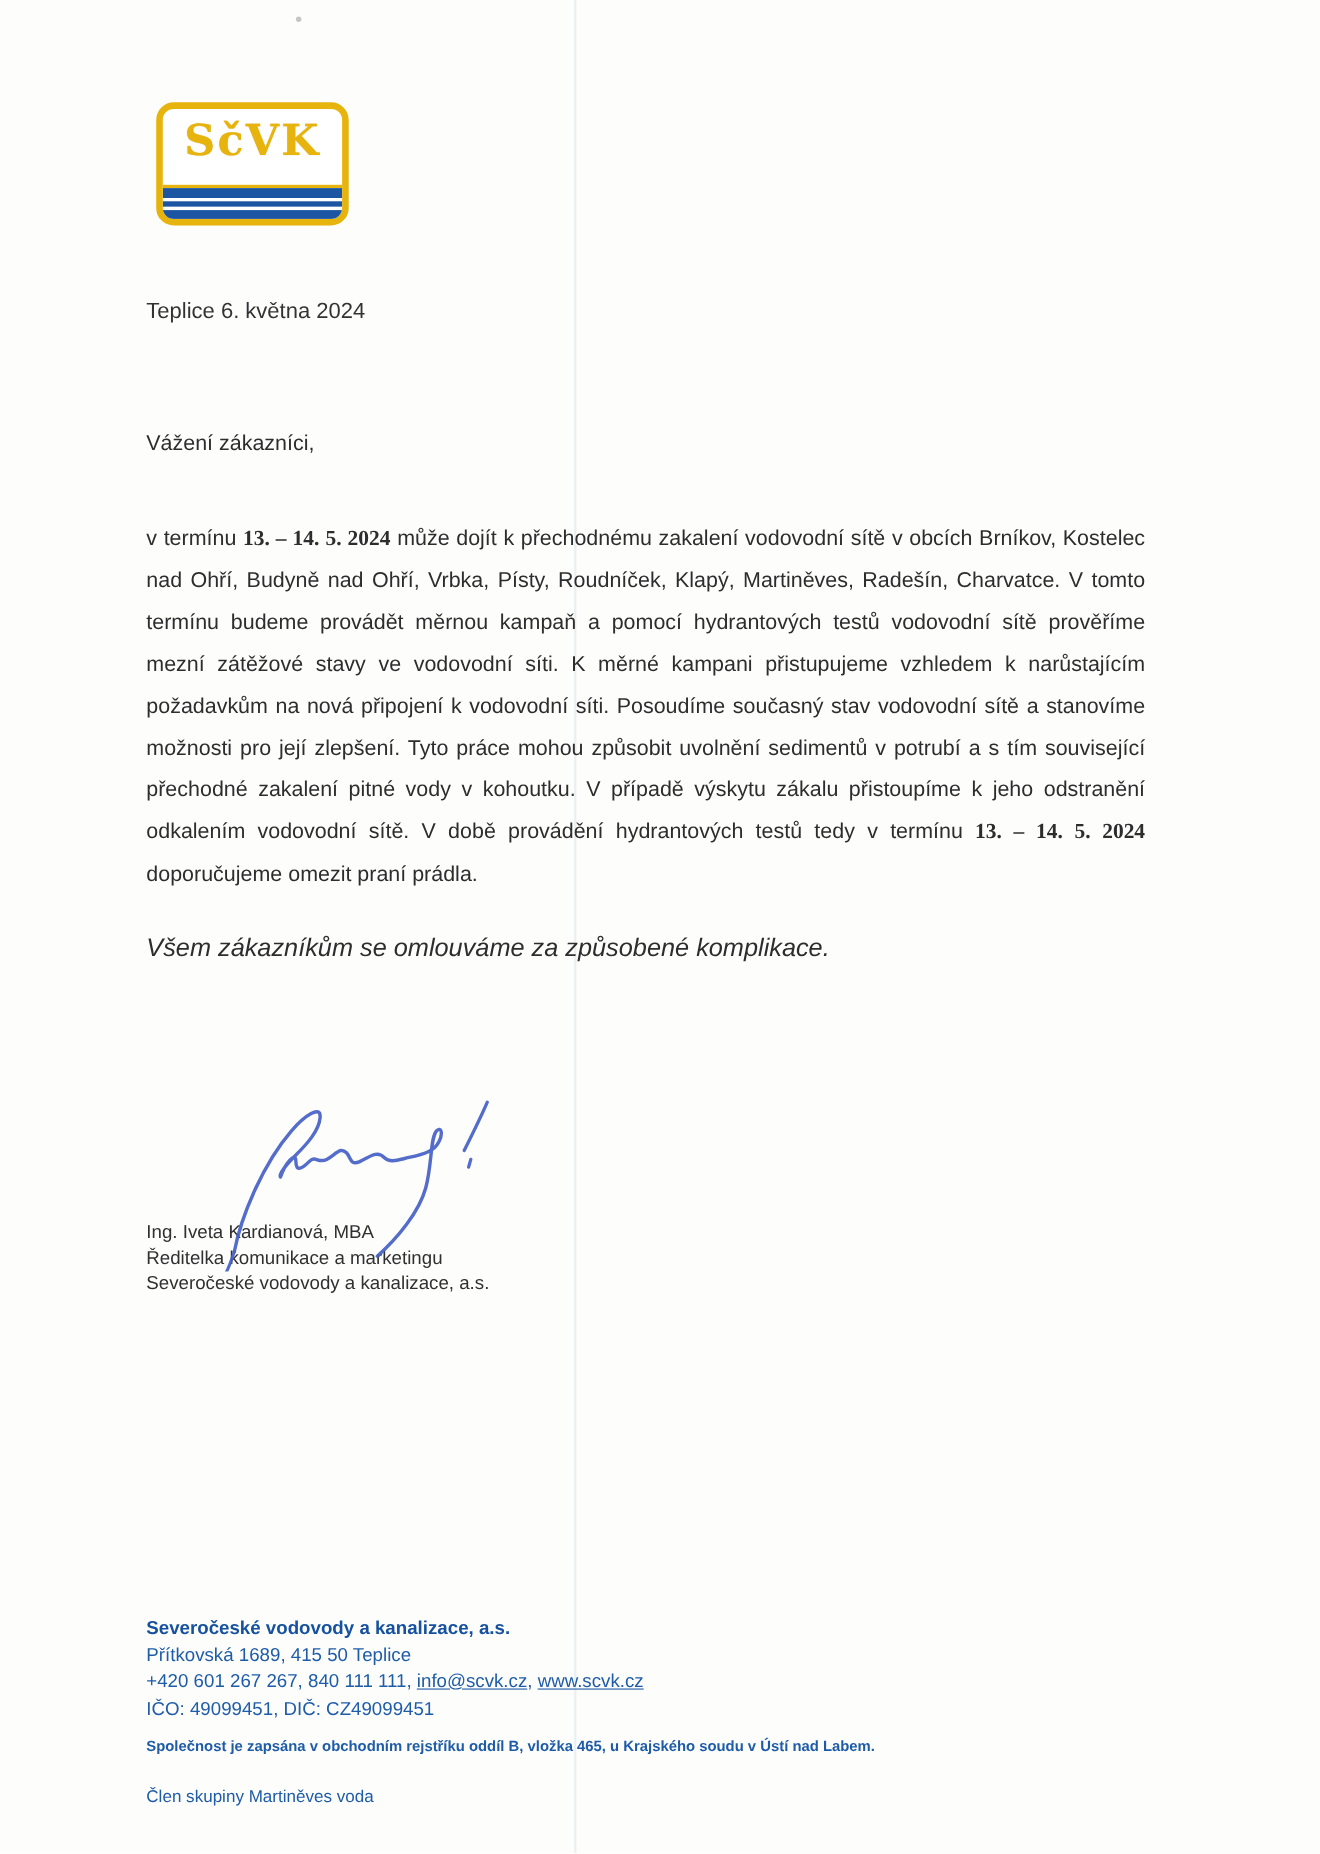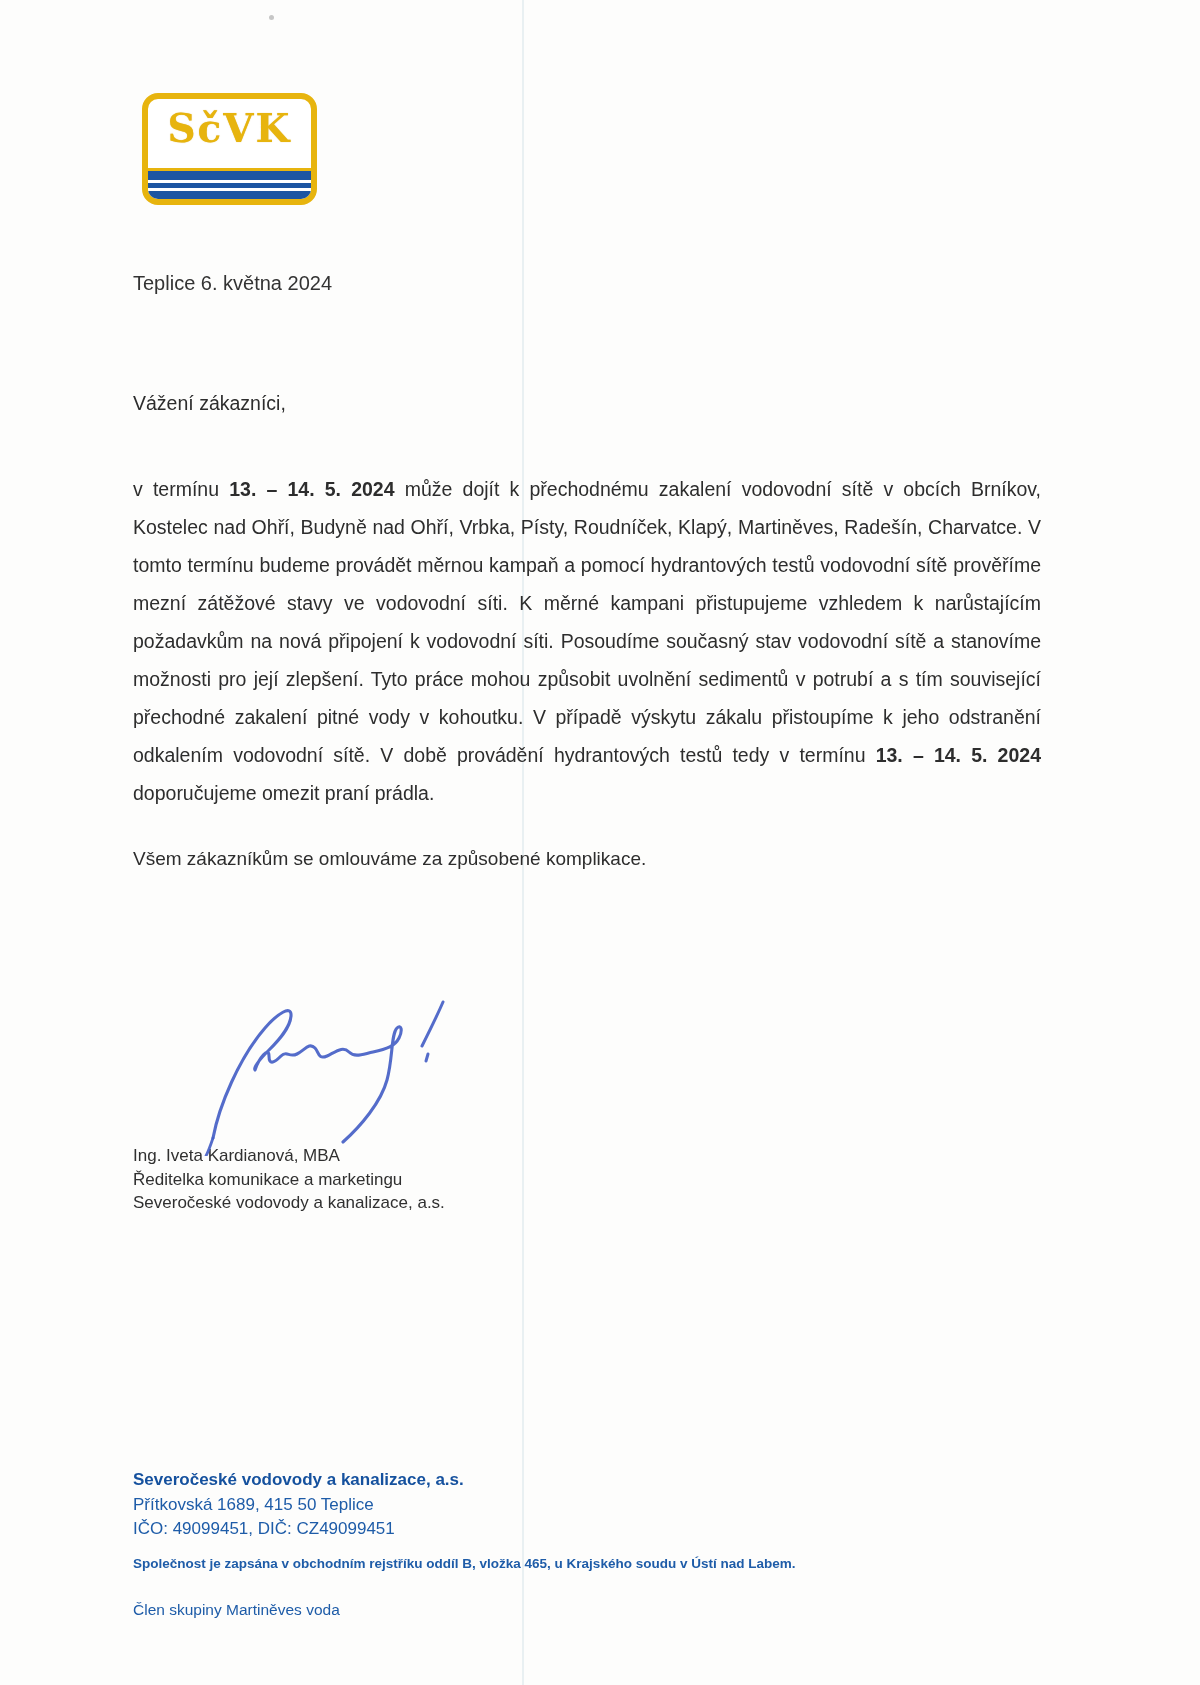--- a/index.html
+++ b/index.html
@@ -65,32 +65,32 @@
     position:absolute;left:133px;top:392px;
     font-size:19.5px;
   }
   .body-par{
     position:absolute;left:133px;top:470px;width:908px;
     margin:0;
     font-size:19.5px;line-height:38px;
     text-align:justify;
     color:var(--body-text);
   }
-  .body-par .seg-bold{font-weight:bold;}
+  .body-par .seg-bold{font-weight:bold;font-family:Liberation Serif, serif;}
   .closing{
     position:absolute;left:133px;top:848px;
-    margin:0;font-size:19px;
+    margin:0;font-size:23px;font-style:italic;
   }
   
   .signature-svg{
     position:absolute;left:195px;top:988px;width:270px;height:168px;
     z-index:3;
   }
   .sig-block{
-    position:absolute;left:133px;top:1144px;
+    position:absolute;left:133px;top:1108px;
     font-size:17px;line-height:23.5px;color:#303030;
     z-index:1;
   }
   
   .footer{
     position:absolute;left:133px;top:1468px;
     color:var(--footer-blue);
     font-size:17px;line-height:24.5px;
   }
   .footer .f-bold{font-weight:bold;color:var(--footer-blue-dark);}
@@ -166,18 +166,19 @@
 
   <div class="sig-block">
     <div>Ing. Iveta Kardianová, MBA</div>
     <div>Ředitelka komunikace a marketingu</div>
     <div>Severočeské vodovody a kanalizace, a.s.</div>
   </div>
 
   <div class="footer">
     <div class="f-bold">Severočeské vodovody a kanalizace, a.s.</div>
     <div>Přítkovská 1689, 415 50 Teplice</div>
+    <div><span>+420 601 267 267, 840 111 111, </span><a class="flink">info@scvk.cz</a><span>, </span><a class="flink">www.scvk.cz</a></div>
     <div>IČO: 49099451, DIČ: CZ49099451</div>
     <div class="f-small">Společnost je zapsána v obchodním rejstříku oddíl B, vložka 465, u Krajského soudu v Ústí nad Labem.</div>
     <div class="f-group">Člen skupiny Martiněves voda</div>
   </div>
 
 </div>
 
 </body></html>

